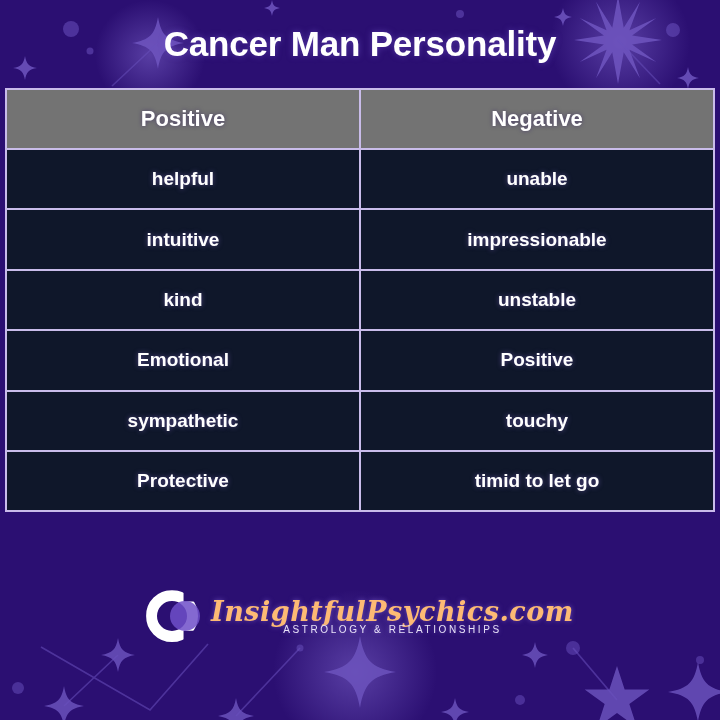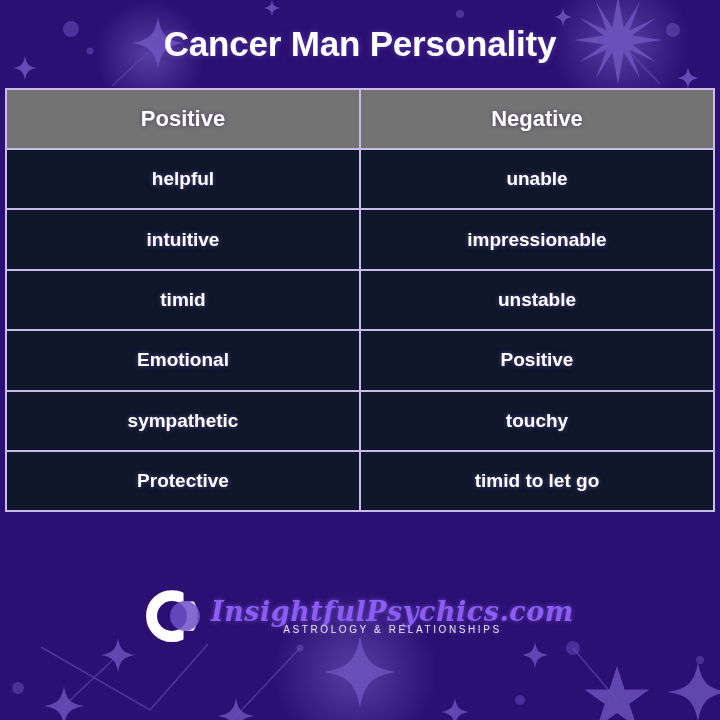--- a/index.html
+++ b/index.html
@@ -133,21 +133,21 @@
     flex-direction: column;
     align-items: center;
     line-height: 1;
   }
 
   .logo-wordmark {
     font-family: "DejaVu Serif", serif;
     font-style: italic;
     font-weight: bold;
     font-size: 27px;
-    color: #8b5cf6;
+    color: #fdba74;
     letter-spacing: 0.5px;
     text-shadow: 0 0 5px rgba(140,110,225,0.6);
   }
 
   .logo-tagline {
     font-size: 10px;
     font-weight: normal;
     letter-spacing: 2.6px;
     color: #e8e2f8;
     text-shadow: 0 0 4px rgba(140,110,225,0.6);
@@ -247,21 +247,21 @@
       <tbody>
         <tr>
           <td>helpful</td>
           <td>unable</td>
         </tr>
         <tr>
           <td>intuitive</td>
           <td>impressionable</td>
         </tr>
         <tr>
-          <td>timid</td>
+          <td>kind</td>
           <td>unstable</td>
         </tr>
         <tr>
           <td>Emotional</td>
           <td>Positive</td>
         </tr>
         <tr>
           <td>sympathetic</td>
           <td>touchy</td>
         </tr>

